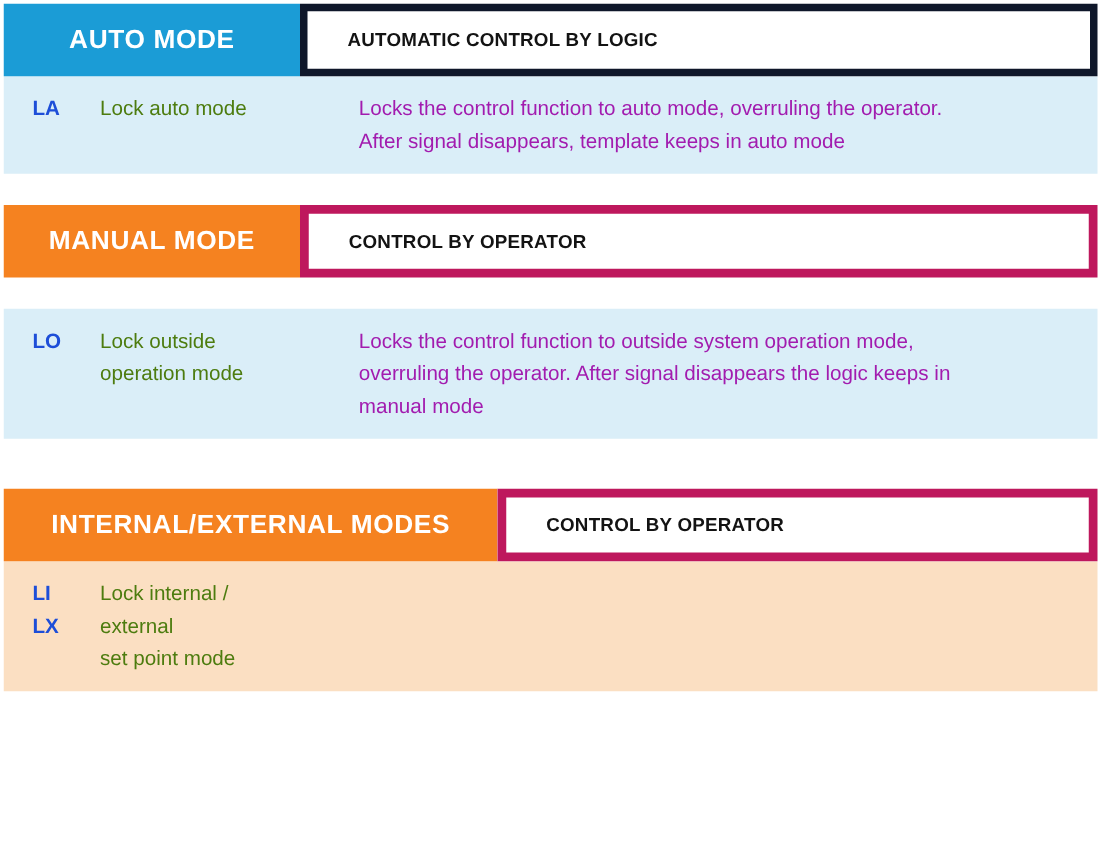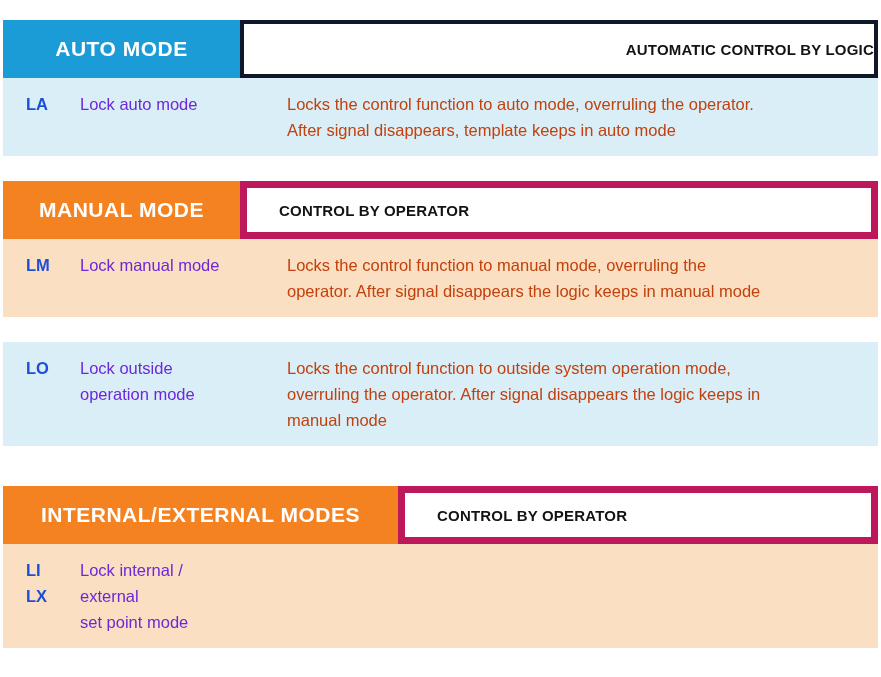--- a/index.html
+++ b/index.html
@@ -5,21 +5,21 @@
   html, body {
     margin: 0;
     padding: 0;
     background: #ffffff;
     font-family: "Liberation Sans", sans-serif;
   }
   .page {
     width: 807px;
     height: 677px;
     box-sizing: border-box;
-    padding: 20px 3px 0 3px;
+    padding: 3px 3px 0 3px;
     background: #ffffff;
   }
   .section {
     width: 875px;
     margin-bottom: 25px;
   }
   .section:last-child { margin-bottom: 0; margin-top: 40px; }
 
   .section-header {
     display: flex;
@@ -48,21 +48,21 @@
     align-items: center;
     box-sizing: border-box;
     padding-left: 32px;
     font-weight: bold;
     font-size: 15px;
     color: #131313;
     letter-spacing: 0.2px;
     white-space: nowrap;
   }
   .section.blue  .title-block  { background: #1B9CD6; }
-  .section.blue  .subtitle-box { border: 4px solid #0f172a; justify-content: flex-end; }
+  .section.blue  .subtitle-box { border: 6px solid #0f172a; }
   .section.orange .title-block  { background: #F58220; }
   .section.orange .subtitle-box { border: 7px solid #be185d; }
 
   .section-body {
     display: grid;
     grid-template-columns: 54px 207px 1fr;
     box-sizing: border-box;
     padding: 13px 20px 13px 23px;
     font-size: 16.5px;
     line-height: 26px;
@@ -71,25 +71,25 @@
   .section.blue   .section-body { background: #DAEEF8; }
   .section.orange .section-body { background: #FBDFC2; }
 
   .signal-code {
     font-weight: bold;
     color: #1d4ed8;
     white-space: pre-line;
   }
   .signal-label {
     white-space: pre-line;
-    color: #6d28d9;
+    color: #4d7c0f;
   }
   .signal-description {
     white-space: pre-line;
-    color: #c2410c;
+    color: #a21caf;
   }
 </style>
 </head>
 <body>
 
 <div class="page">
 
   <div class="section blue">
     <div class="section-header">
       <div class="title-block">
@@ -108,26 +108,20 @@
   </div>
 
   <div class="section orange">
     <div class="section-header">
       <div class="title-block">
         <span>MANUAL MODE</span>
       </div>
       <div class="subtitle-box">
         <span>CONTROL BY OPERATOR</span>
       </div>
-    </div>
-    <div class="section-body">
-      <div class="signal-code">LM</div>
-      <div class="signal-label">Lock manual mode</div>
-      <div class="signal-description">Locks the control function to manual mode, overruling the
-operator. After signal disappears the logic keeps in manual mode</div>
     </div>
   </div>
 
   <div class="section blue">
     <div class="section-body">
       <div class="signal-code">LO</div>
       <div class="signal-label">Lock outside
 operation mode</div>
       <div class="signal-description">Locks the control function to outside system operation mode,
 overruling the operator. After signal disappears the logic keeps in

